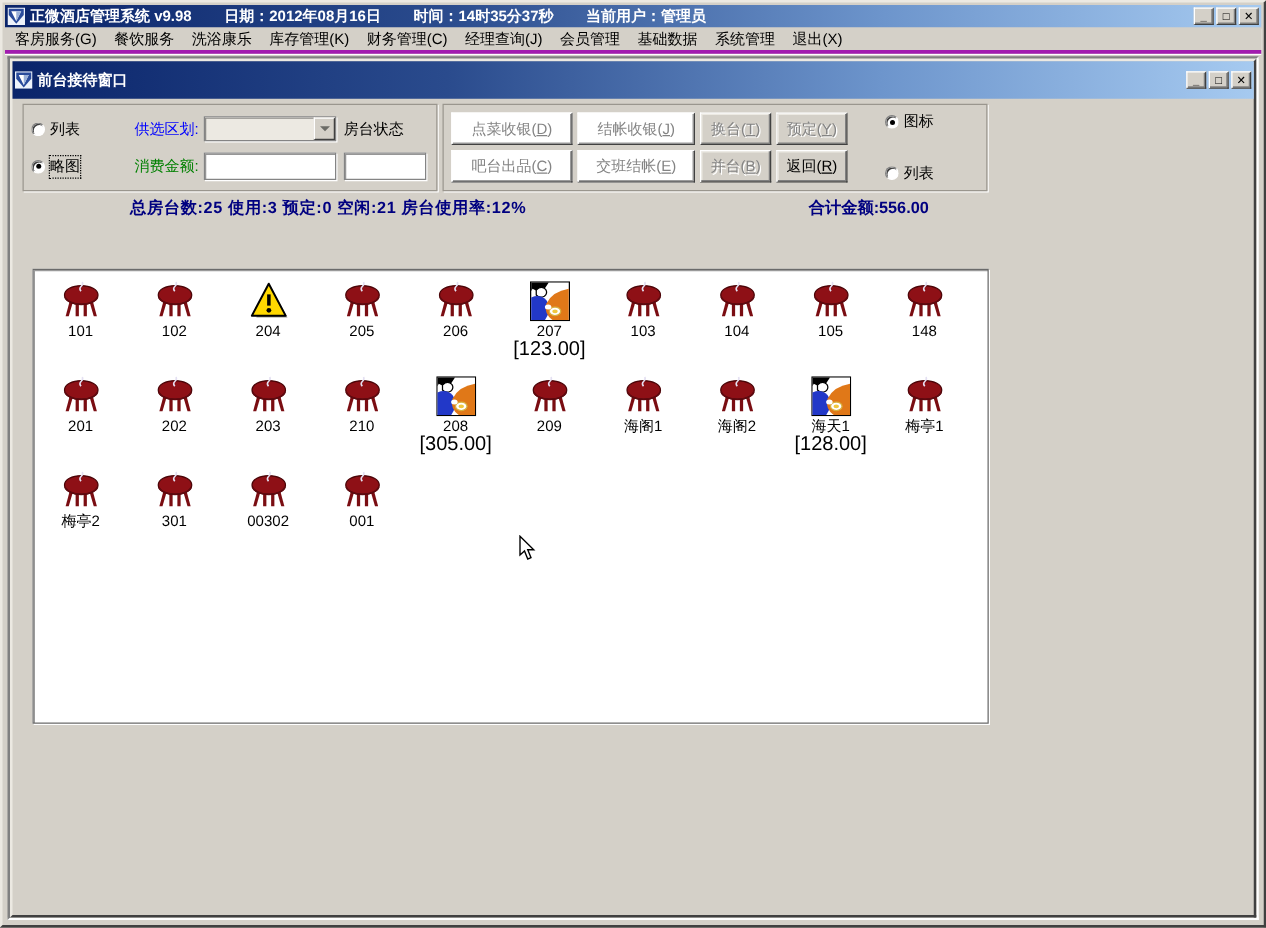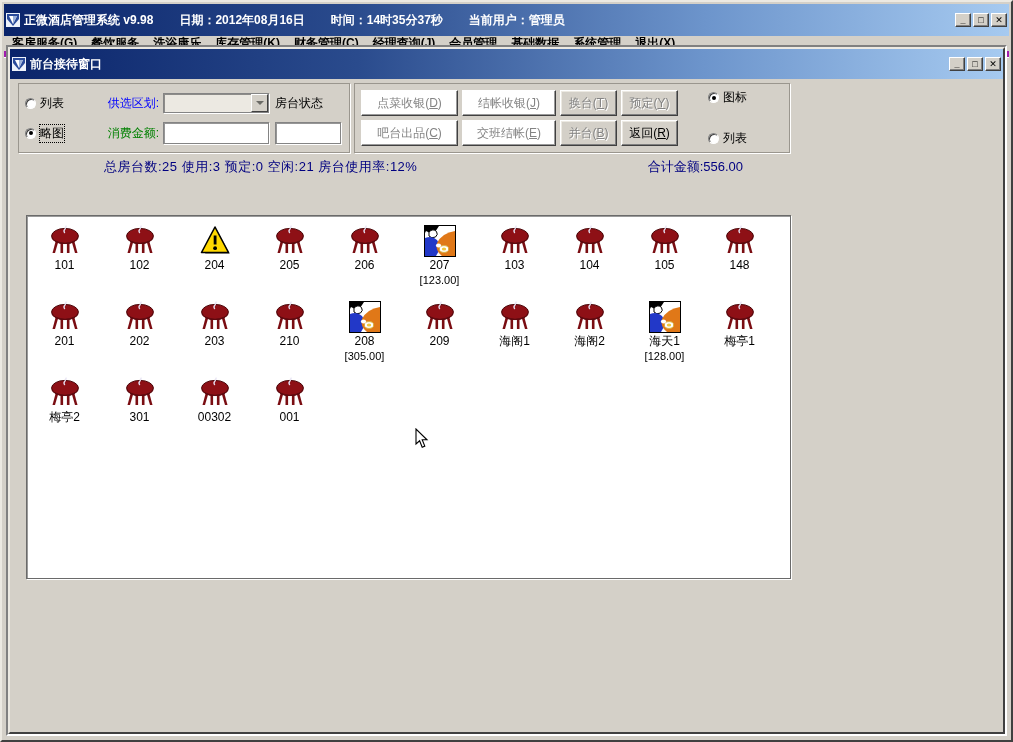--- a/index.html
+++ b/index.html
@@ -3,32 +3,32 @@
 <meta charset="utf-8">
 <style>
   * { margin:0; padding:0; box-sizing:border-box; }
   html,body { width:1013px; height:742px; }
   body { font-family:"Liberation Sans","DejaVu Sans",sans-serif; font-size:12px; background:#000; overflow:hidden; }
 
   .win { width:1013px; height:742px; background:#D4D0C8;
          border:2px solid; border-color:#ECE9E2 #404040 #404040 #ECE9E2; padding:2px; position:relative; }
 
   
-  .titlebar { height:32px; background:linear-gradient(90deg,#0a246a 0%,#2a4b8d 35%,#6d95cc 70%,#a6caf0 100%);
+  .titlebar { height:18px; background:linear-gradient(90deg,#0a246a 0%,#2a4b8d 35%,#6d95cc 70%,#a6caf0 100%);
               display:flex; align-items:center; padding:0 2px; color:#fff; font-weight:bold; }
   .titlebar .tseg { margin-right:26px; white-space:nowrap; }
   .appicon { width:14px; height:14px; margin-right:4px; flex:0 0 auto; }
   .winbtns { margin-left:auto; display:flex; gap:2px; }
   .wbtn { width:16px; height:14px; background:#D4D0C8; color:#000; font-weight:bold; font-size:9px;
           display:flex; align-items:center; justify-content:center; line-height:1;
           border:1px solid; border-color:#fff #404040 #404040 #fff; box-shadow:inset -1px -1px 0 #808080; cursor:default; }
 
   
   .menubar { height:21px; display:flex; align-items:center; padding:0 1px;
-             border-bottom:6px solid #a21caf; box-shadow:0 1px 0 #fff; background:#D4D0C8;font-weight:bold; }
+             border-bottom:3px solid #a21caf; box-shadow:0 1px 0 #fff; background:#D4D0C8; }
   .menuitem { padding:2px 7px; color:#000; white-space:nowrap; }
 
   
   .mdi { position:absolute; left:4px; right:4px; top:43px; bottom:4px;
          border:2px solid; border-color:#808080 #fff #fff #808080; background:#B8B4AC; }
   .child { width:100%; height:100%; background:#D4D0C8;
            border:2px solid; border-color:#ECE9E2 #404040 #404040 #ECE9E2; display:flex; flex-direction:column; }
   .ctitle { height:30px; background:linear-gradient(90deg,#0a246a 0%,#2a4b8d 35%,#6d95cc 70%,#a6caf0 100%);
             display:flex; align-items:center; padding:0 2px; color:#fff; font-weight:bold; }
   .cbody { flex:1; position:relative; }
@@ -60,33 +60,33 @@
   .tinput.small { width:66px; }
 
   .btngrid { display:grid; grid-template-columns:97px 94px 57px 57px; grid-template-rows:26px 26px; gap:4px; }
   .b3d { font:12px "Liberation Sans",sans-serif; background:#D4D0C8; color:#000; cursor:default; white-space:nowrap;
          border:1px solid; border-color:#fff #404040 #404040 #fff; box-shadow:inset -1px -1px 0 #808080, inset 1px 1px 0 #ECE9E2; }
   .b3d.white { background:#fff; box-shadow:inset -1px -1px 0 #9a9a9a; }
   .b3d.dis { color:#848484; text-shadow:1px 1px 0 #fff; }
   .viewradios { display:flex; flex-direction:column; gap:24px; margin-left:30px; }
 
   
-  .statusline { position:absolute; left:8px; right:8px; top:78px; height:20px; display:flex; align-items:center;
-                color:#000080; font-weight:normal; font-size:13px; }
+  .statusline { position:absolute; left:8px; right:8px; top:78px; height:20px; display:flex; align-items:flex-start;
+                color:#000080; font-weight:bold; font-size:13px; }
   .statusline .summary { margin-left:86px; letter-spacing:.5px; }
   .statusline .amount  { margin-left:auto; margin-right:252px; }
 
   
   .iconpanel { position:absolute; left:16px; top:104px; width:765px; height:364px; background:#fff;
                border:1px solid #6a6a6a; box-shadow:inset 1px 1px 0 #9a9a9a, 1px 1px 0 #fff; overflow:hidden;margin-top:32px; }
   .tgrid { display:grid; grid-template-columns:repeat(10,75px); grid-auto-rows:76px; padding-top:9px; }
   .titem { display:flex; flex-direction:column; align-items:center; cursor:default; }
   .titem .ticon { width:32px; height:32px; display:block; }
   .titem .tlabel { font-size:12px; color:#000; line-height:15px; margin-top:1px; white-space:nowrap; }
-  .titem .tamount { font-size:11px; color:#000; line-height:14px; white-space:nowrap; }
+  .titem .tamount { font-size:16px; color:#000; line-height:14px; white-space:nowrap; }
 
   .cursor { position:absolute; left:405px; top:349px; pointer-events:none; }
 </style>
 </head>
 <body>
 
 <div class="win">
 
   <div class="titlebar">
     <svg class="appicon" viewBox="0 0 14 14">

